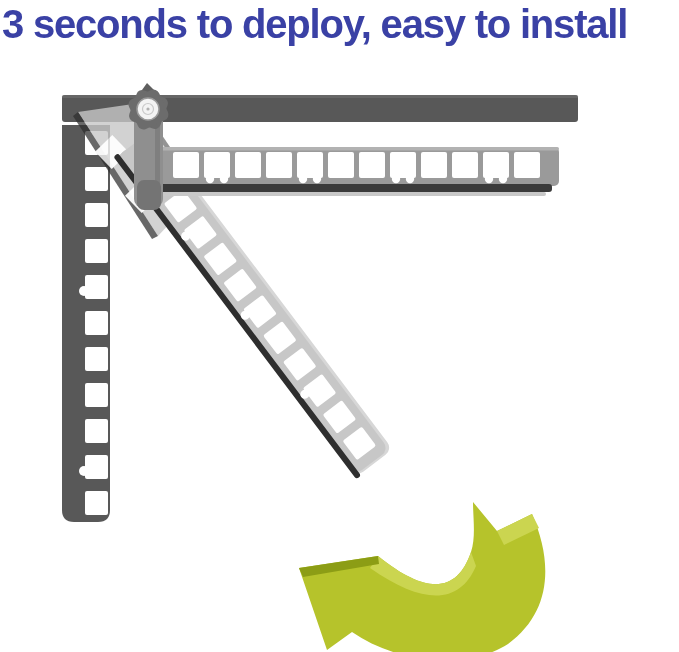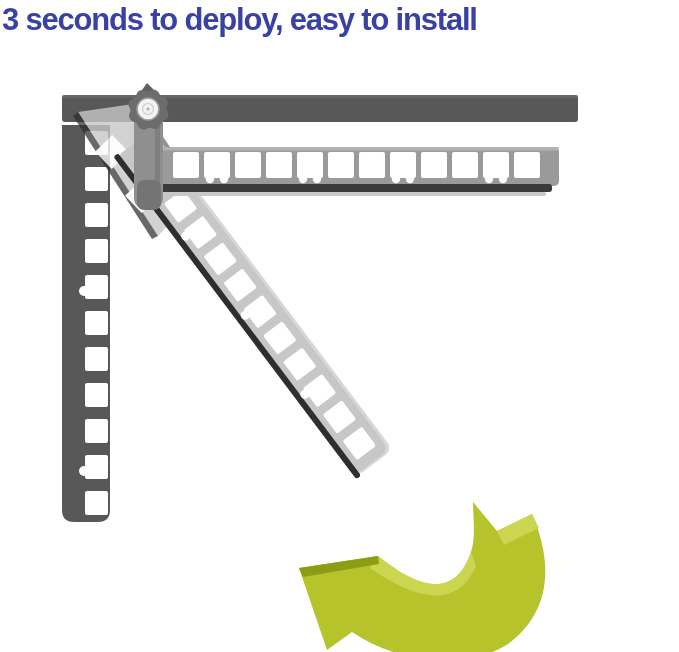--- a/index.html
+++ b/index.html
@@ -3,21 +3,21 @@
 <meta charset="utf-8">
 <style>
   html,body{margin:0;padding:0;background:#fff;}
   .stage{
     position:relative;width:679px;height:652px;overflow:hidden;
     background:var(--background,#ffffff);
     font-family:"Liberation Sans",sans-serif;
   }
   .headline{
     position:absolute;top:2px;left:2px;width:677px;
-    font-size:31px;font-weight:700;letter-spacing:-1.2px;white-space:nowrap;
+    font-size:40px;font-weight:700;letter-spacing:-1.2px;white-space:nowrap;
     color:var(--title_blue,#3a41a5);
   }
   svg{position:absolute;left:0;top:0;}
   .frame-dark{fill:var(--frame_dark,#585858);}
   .arm-mid{fill:var(--arm_mid,#9a9a9a);}
   .arm-light{fill:var(--arm_light,#c7c7c7);}
   .edge-dark{fill:var(--edge_dark,#2e2e2e);}
   .hinge-gray{fill:var(--hinge_gray,#8f8f8f);}
   .bolt-face{fill:var(--bolt_face,#f3f3f3);}
   .arrow-green{fill:var(--arrow_green,#b6c32b);}

